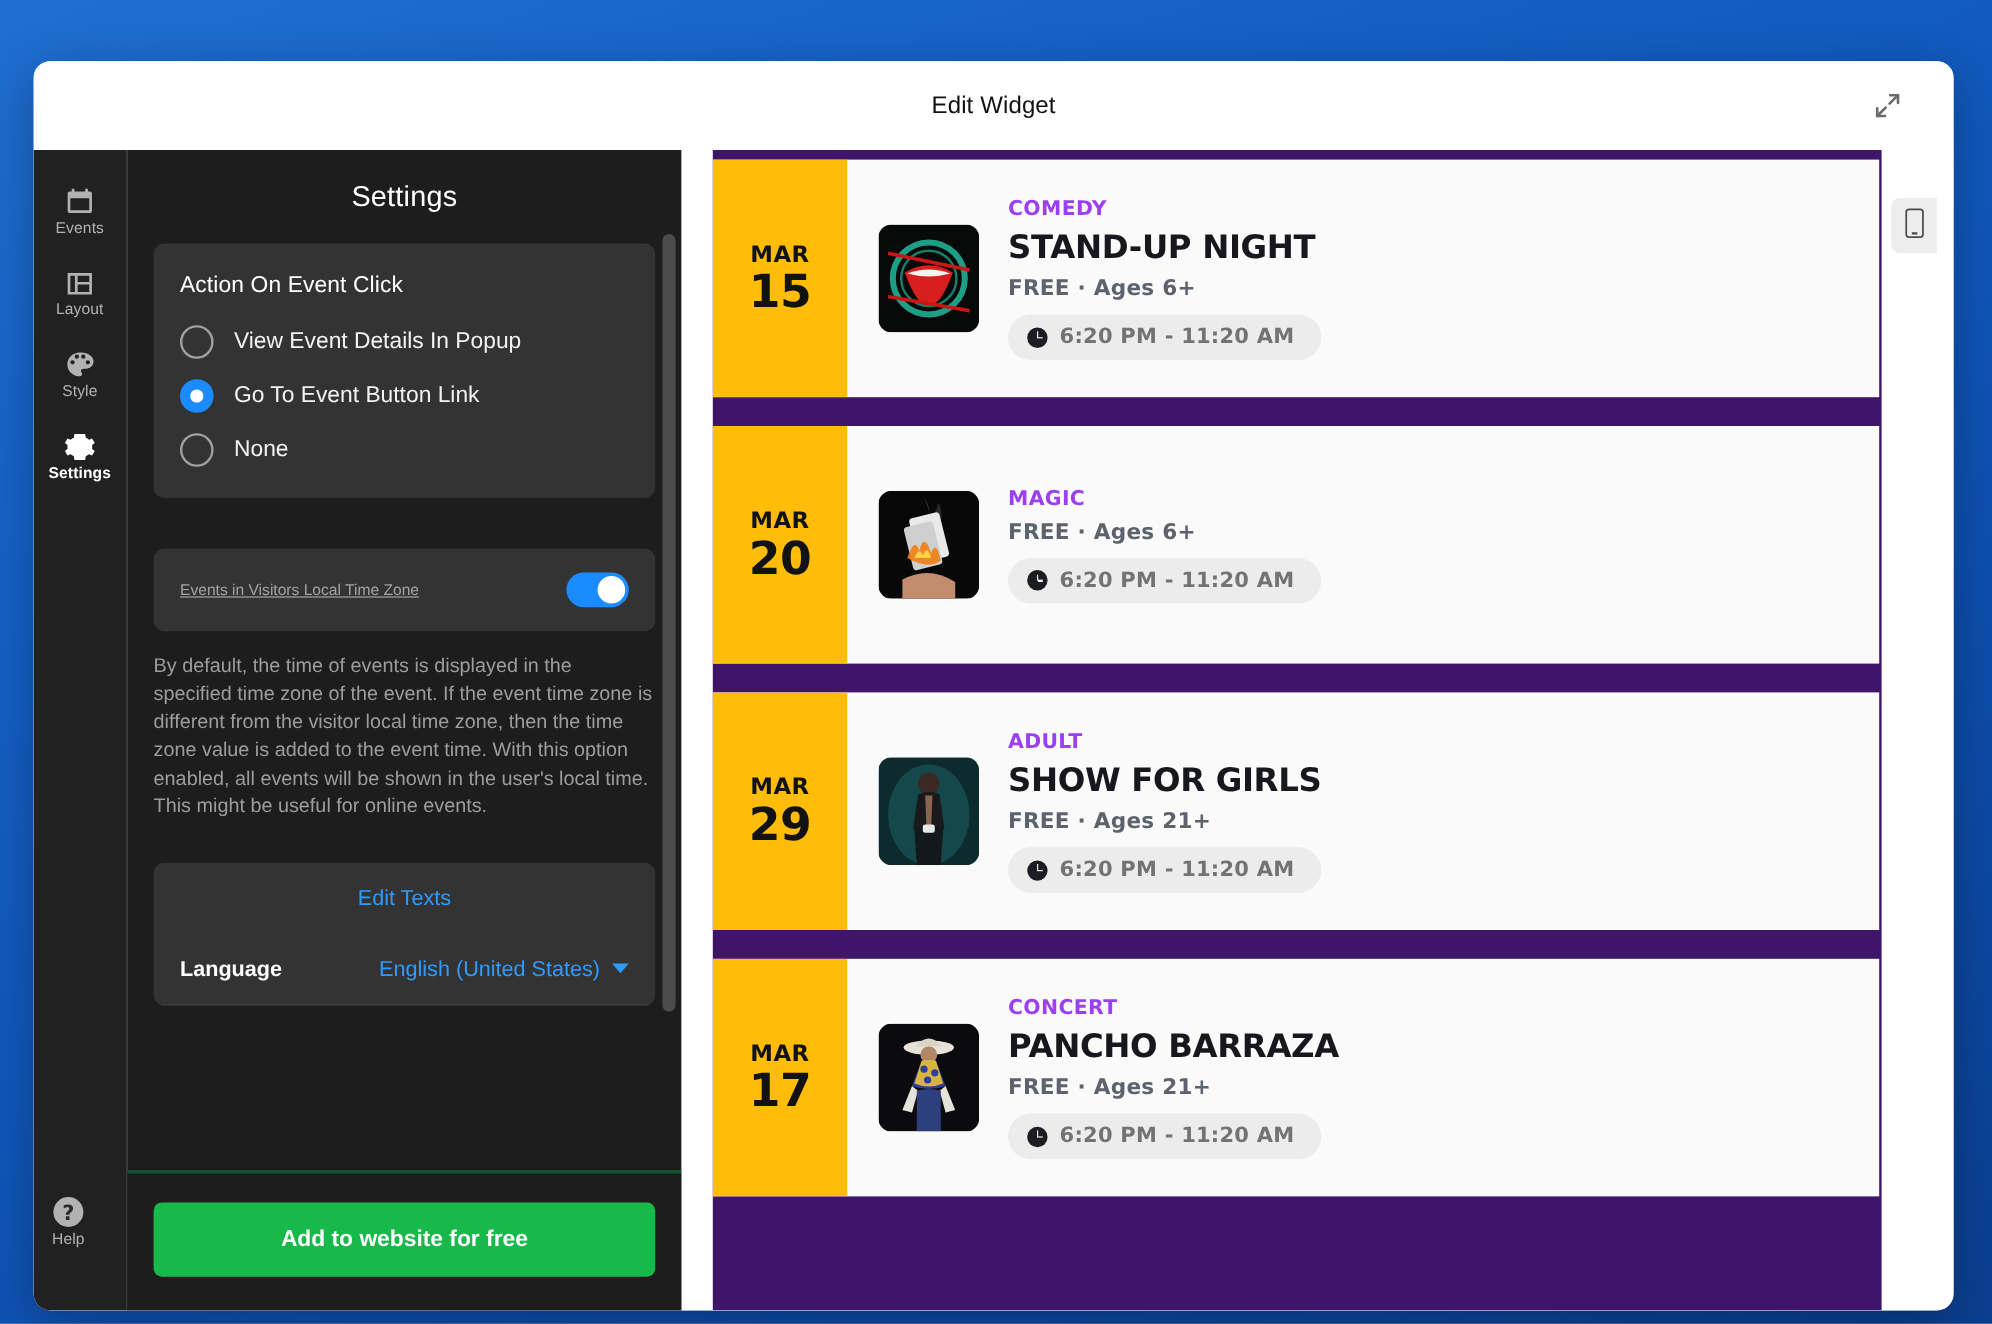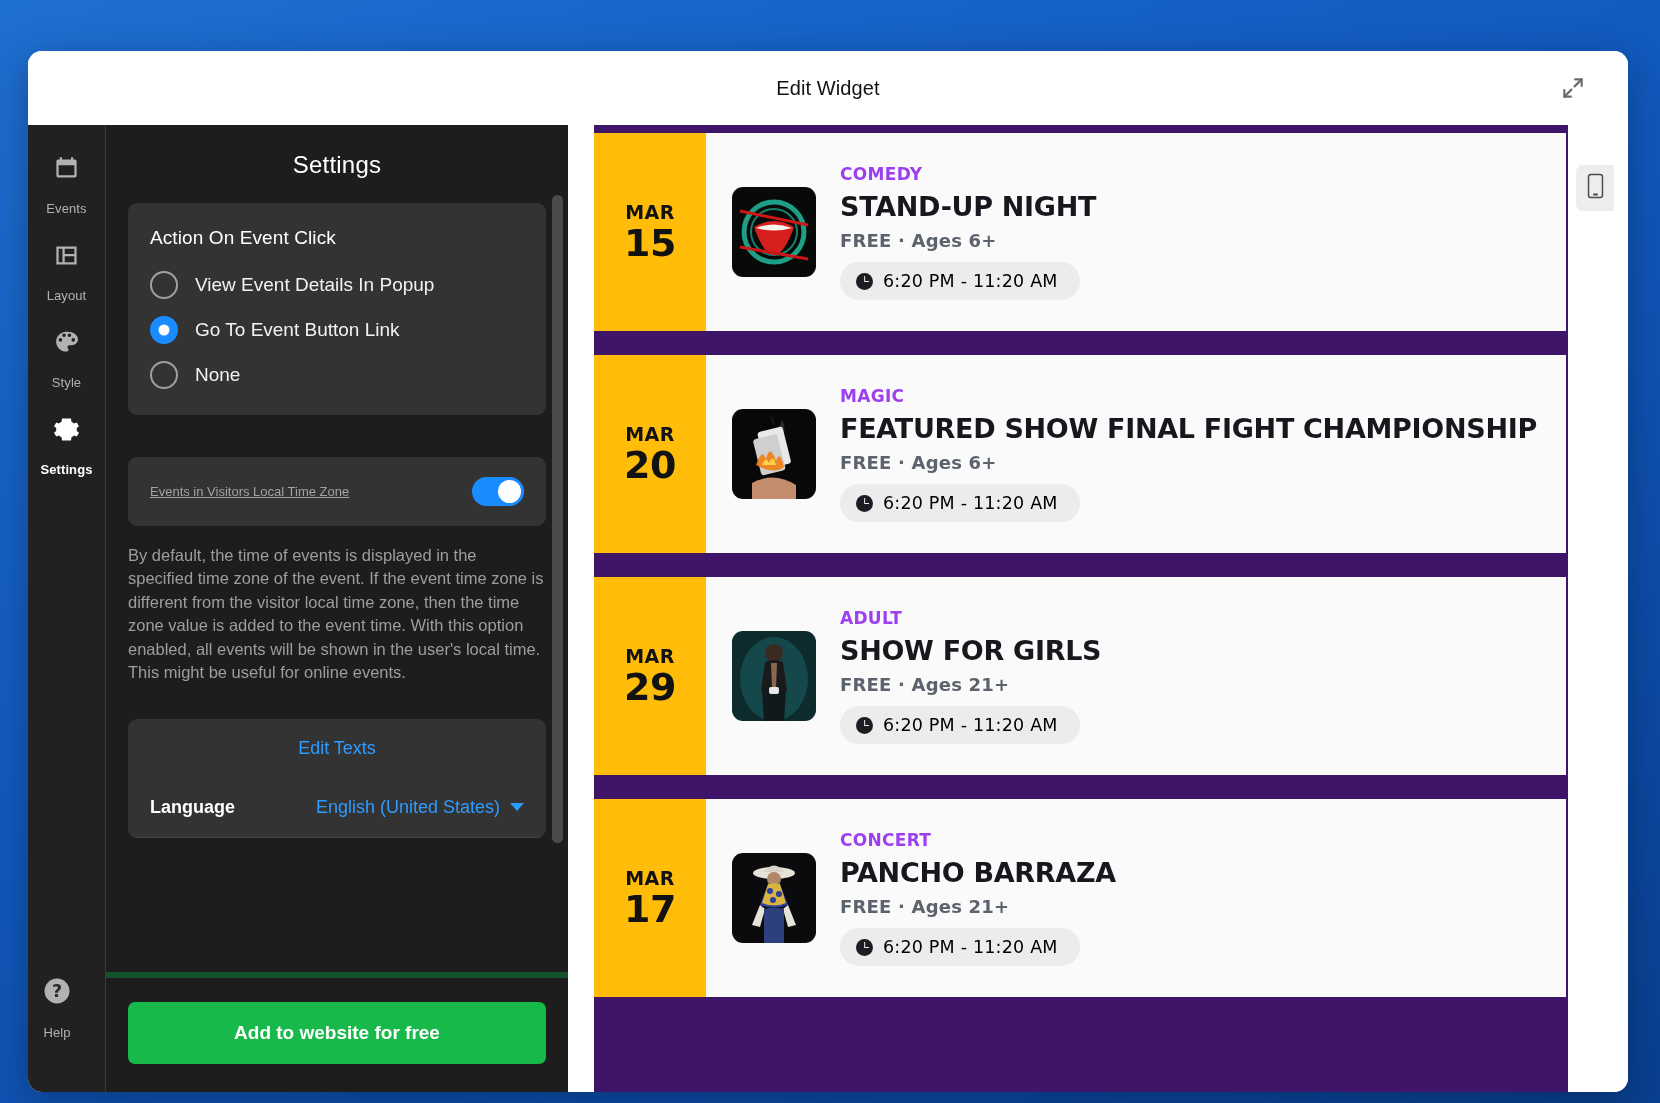--- a/index.html
+++ b/index.html
@@ -73,21 +73,21 @@
     align-items: center;
     padding-top: 16px;
     position: relative;
   }
   .rail-item {
     width: 58px;
     padding: 14px 0 12px;
     display: flex;
     flex-direction: column;
     align-items: center;
-    gap: 19px;
+    gap: 0;
     cursor: pointer;
   }
   .rail-icon { width: 27px; height: 27px; display: block; }
   .rail-icon svg { width: 100%; height: 100%; display: block; }
   .rail-label {
     font-size: 13px;
     color: #b2b2b2;
     letter-spacing: .1px;
   }
   .rail-item.active .rail-label { color: #ffffff; font-weight: bold; }
@@ -239,21 +239,21 @@
     top: 0;
     left: 0;
     width: 11px;
     height: 648px;
     background: #4b4b4b;
     border-radius: 6px;
     cursor: pointer;
   }
 
   #panel-footer {
-    border-top: 6px solid #14532d;
+    border-top: 3px solid #14532d;
     padding: 24px 22px 28px;
     background: #1d1d1d;
   }
   #cta-button {
     display: block;
     width: 100%;
     background: #17b94a;
     color: #ffffff;
     border: none;
     border-radius: 7px;
@@ -392,23 +392,23 @@
     transform: translateX(-50%);
   }
   .clock-dot::after {
     content: "";
     position: absolute;
     left: 50%; top: 8px;
     width: 4.5px; height: 1.7px;
     background: #ececec;
   }
   .time-text {
-    color: #000000;
+    color: #737373;
     font-family: "DejaVu Sans", sans-serif;
-    font-weight: normal;
+    font-weight: bold;
     font-size: 17.5px;
     letter-spacing: .2px;
     white-space: nowrap;
   }
 </style>
 </head>
 <body>
 
 <div id="app-window">
 
@@ -579,21 +579,20 @@
                   <rect x="30" y="20" width="26" height="38" rx="3" fill="#e9e9e9"></rect>
                   <rect x="24" y="26" width="25" height="37" rx="3" fill="#cfcfcf"></rect>
                 </g>
                 <path d="M24 56 Q30 38 34 50 Q38 34 44 52 Q48 40 52 58 Q42 66 24 56z" fill="#f07d12" opacity=".9"></path>
                 <path d="M30 56 Q34 46 37 54 Q41 44 44 56z" fill="#ffd24a"></path>
                 <path d="M20 74 Q42 62 64 76 L64 90 L20 90z" fill="#c38c6d"></path>
               </svg>
             </div>
             <div class="card-text">
               <div class="cat">MAGIC</div>
-              <div class="evt-title">FEATURED SHOW FINAL FIGHT CHAMPIONSHIP</div>
               <div class="meta">FREE  ·  Ages 6+</div>
               <div class="time-pill">
                 <span class="clock-dot"></span>
                 <span class="time-text">6:20 PM - 11:20 AM</span>
               </div>
             </div>
           </div>
         </div>
 
         <div class="event-card">

